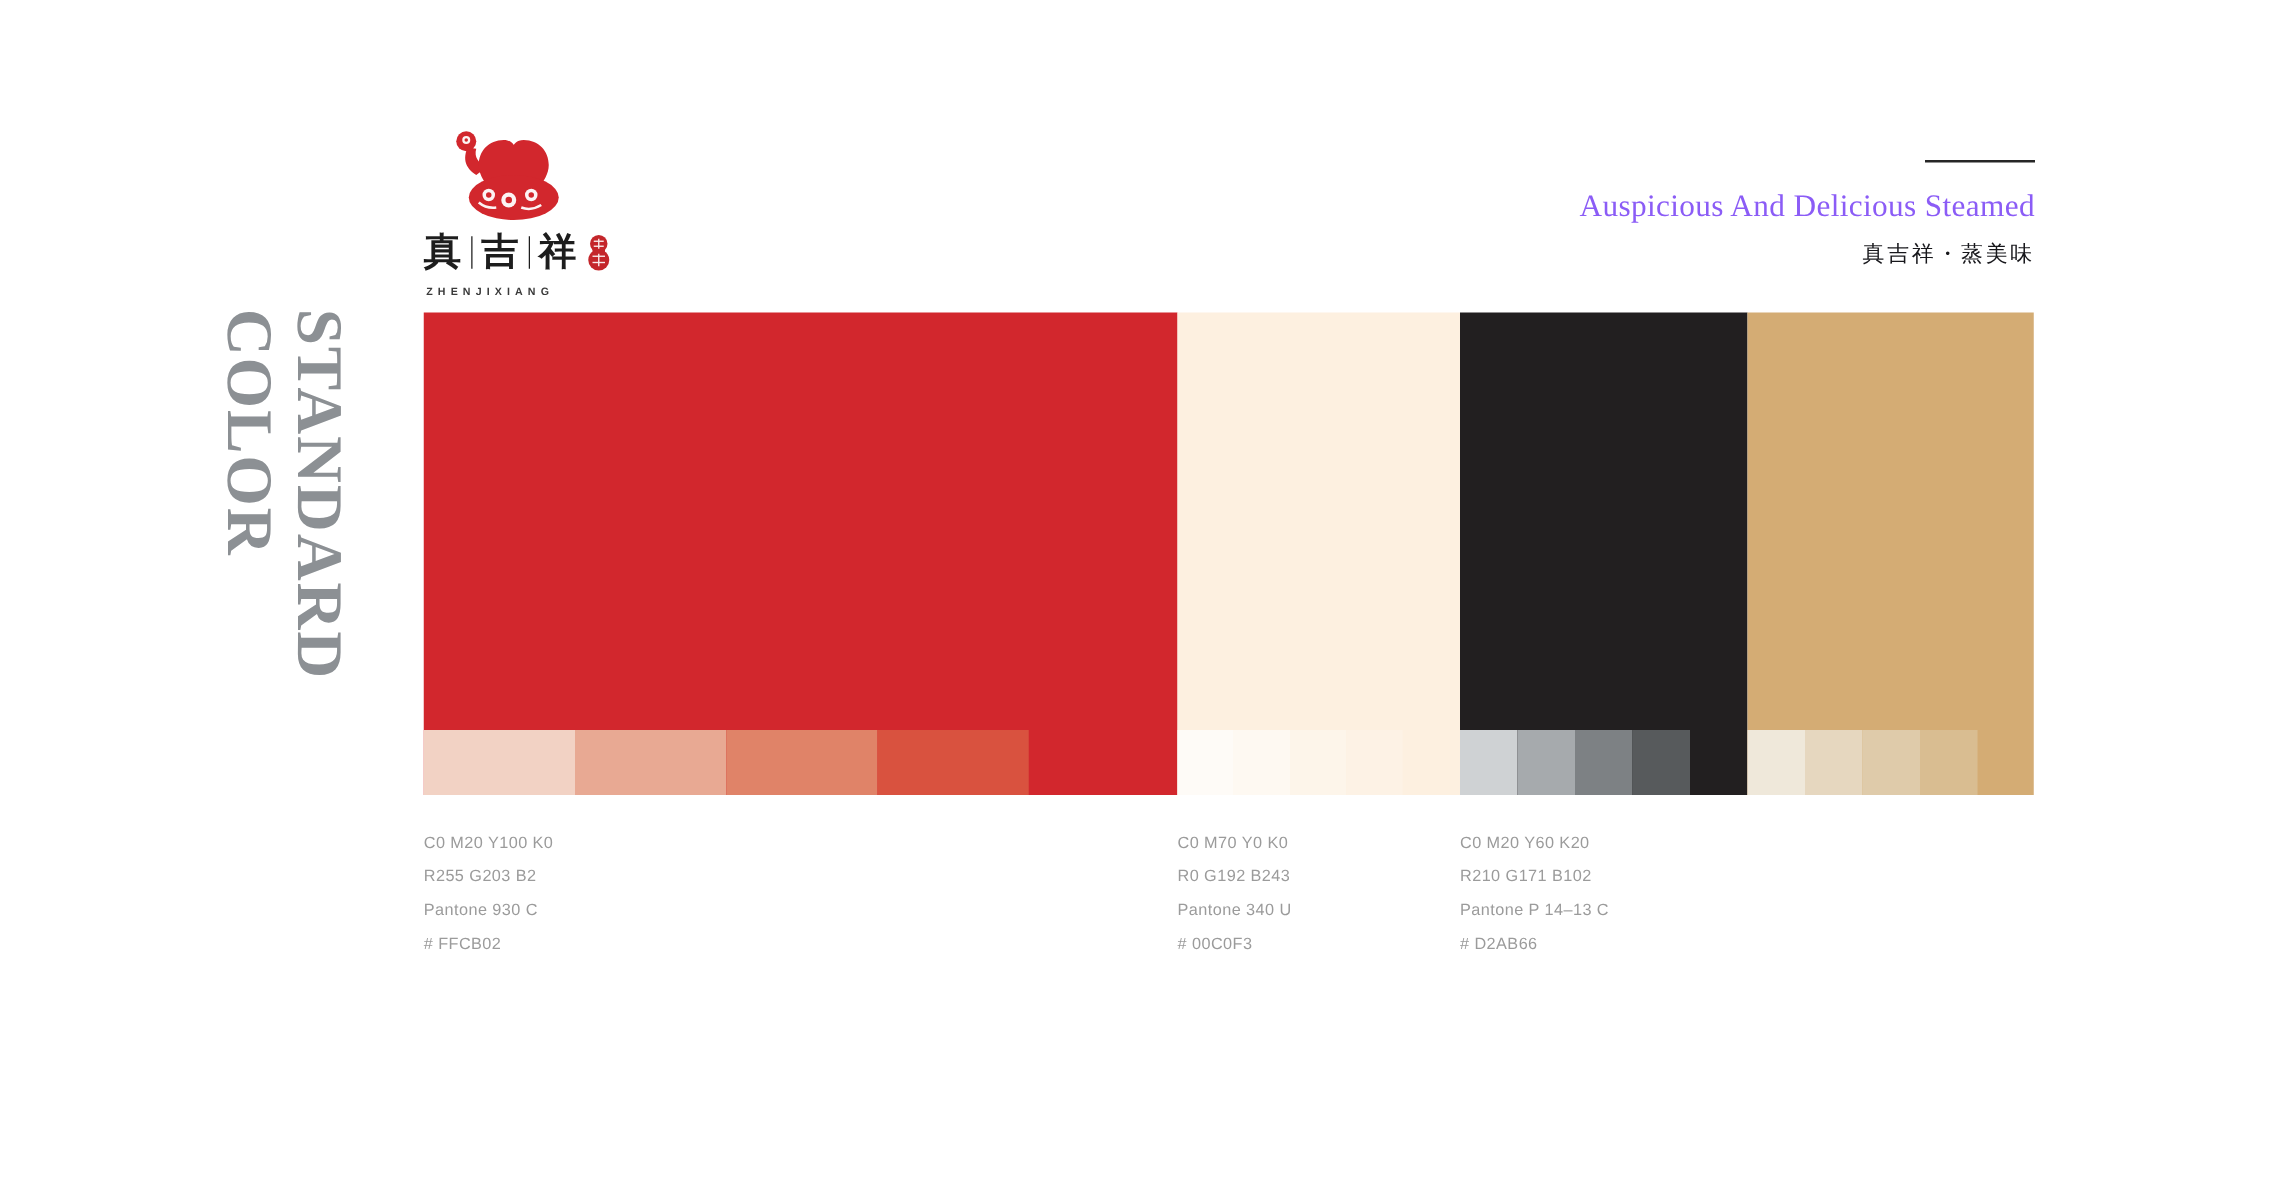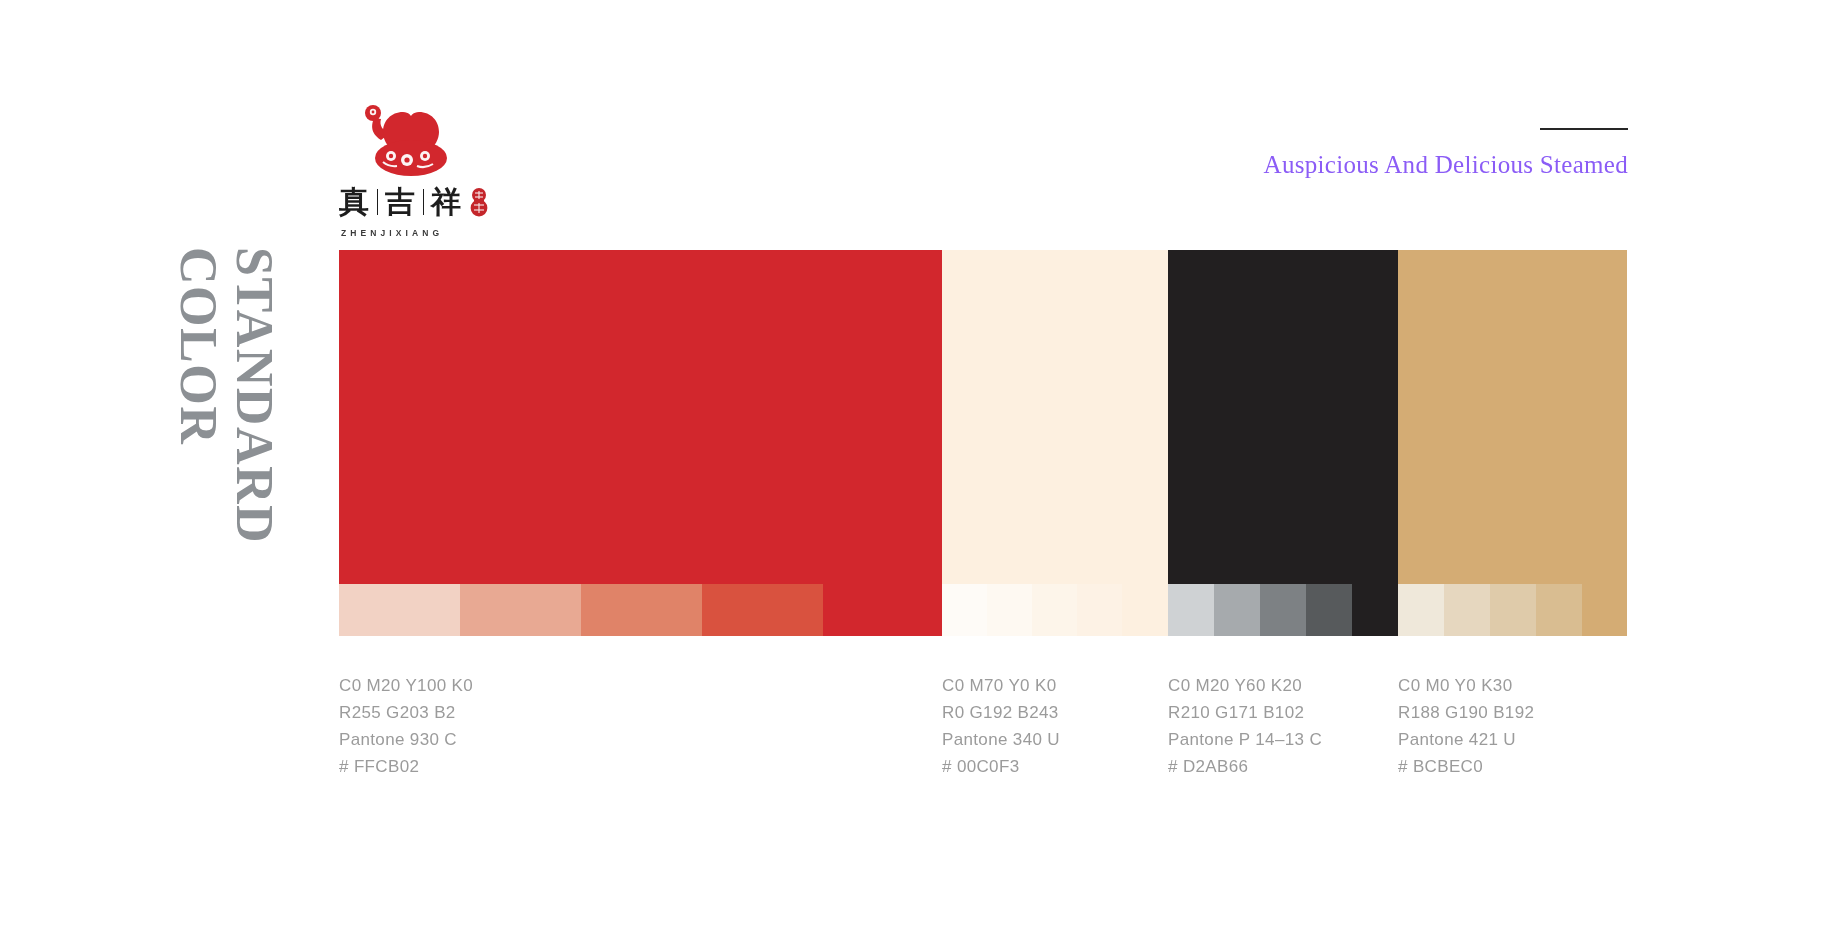--- a/index.html
+++ b/index.html
@@ -80,23 +80,23 @@
     display:flex;
   }
   .col { position:relative; height:100%; display:flex; flex-direction:column; }
   .col .main { flex:1 1 auto; width:100%; }
   .col .tints { height:52px; width:100%; display:flex; }
   .col .tints .t { height:100%; }
 
   
   .specs { position:absolute; left:339px; top:660px; width:1288px; height:110px; }
   .spec {
-    position:absolute; top:12px;
+    position:absolute; top:0;
     font-family:"Liberation Sans", sans-serif;
-    font-size:17px; color:#9b9b9b;
+    font-size:13px; color:#9b9b9b;
     letter-spacing:.35px; line-height:27px;
     white-space:nowrap;
   }
   .spec div { white-space:nowrap; }
 </style>
 </head>
 <body>
 
 <div class="page">
 
@@ -147,20 +147,21 @@
           </g>
         </svg>
       </span>
     </div>
     <div class="logo-pinyin">ZHENJIXIANG</div>
   </div>
 
   <div class="title-block">
     <span class="title-rule"></span>
     <div class="title-en">Auspicious And Delicious Steamed</div>
+    <div class="title-cn">真吉祥・蒸美味</div>
   </div>
 
   <div class="vlabel">
     <span class="l1">STANDARD</span>
     <span class="l2">COLOR</span>
   </div>
 
   <div class="band" id="band">
       <div class="col" style="width: 603px;">
         <div class="main" style="background: rgb(210, 39, 45);"></div>
@@ -212,21 +213,15 @@
         <div>R0  G192  B243</div>
         <div>Pantone  340 U</div>
         <div># 00C0F3</div>
       </div>
       <div class="spec" style="left: 829px;">
         <div>C0  M20 Y60  K20</div>
         <div>R210  G171  B102</div>
         <div>Pantone  P 14–13 C</div>
         <div># D2AB66</div>
       </div>
-      <div class="spec" style="left: 1059px;">
-        <div>C0  M0  Y0  K30</div>
-        <div>R188  G190  B192</div>
-        <div>Pantone  421 U</div>
-        <div># BCBEC0</div>
-      </div>
     </div>
 
 </div>
 
 </body></html>

